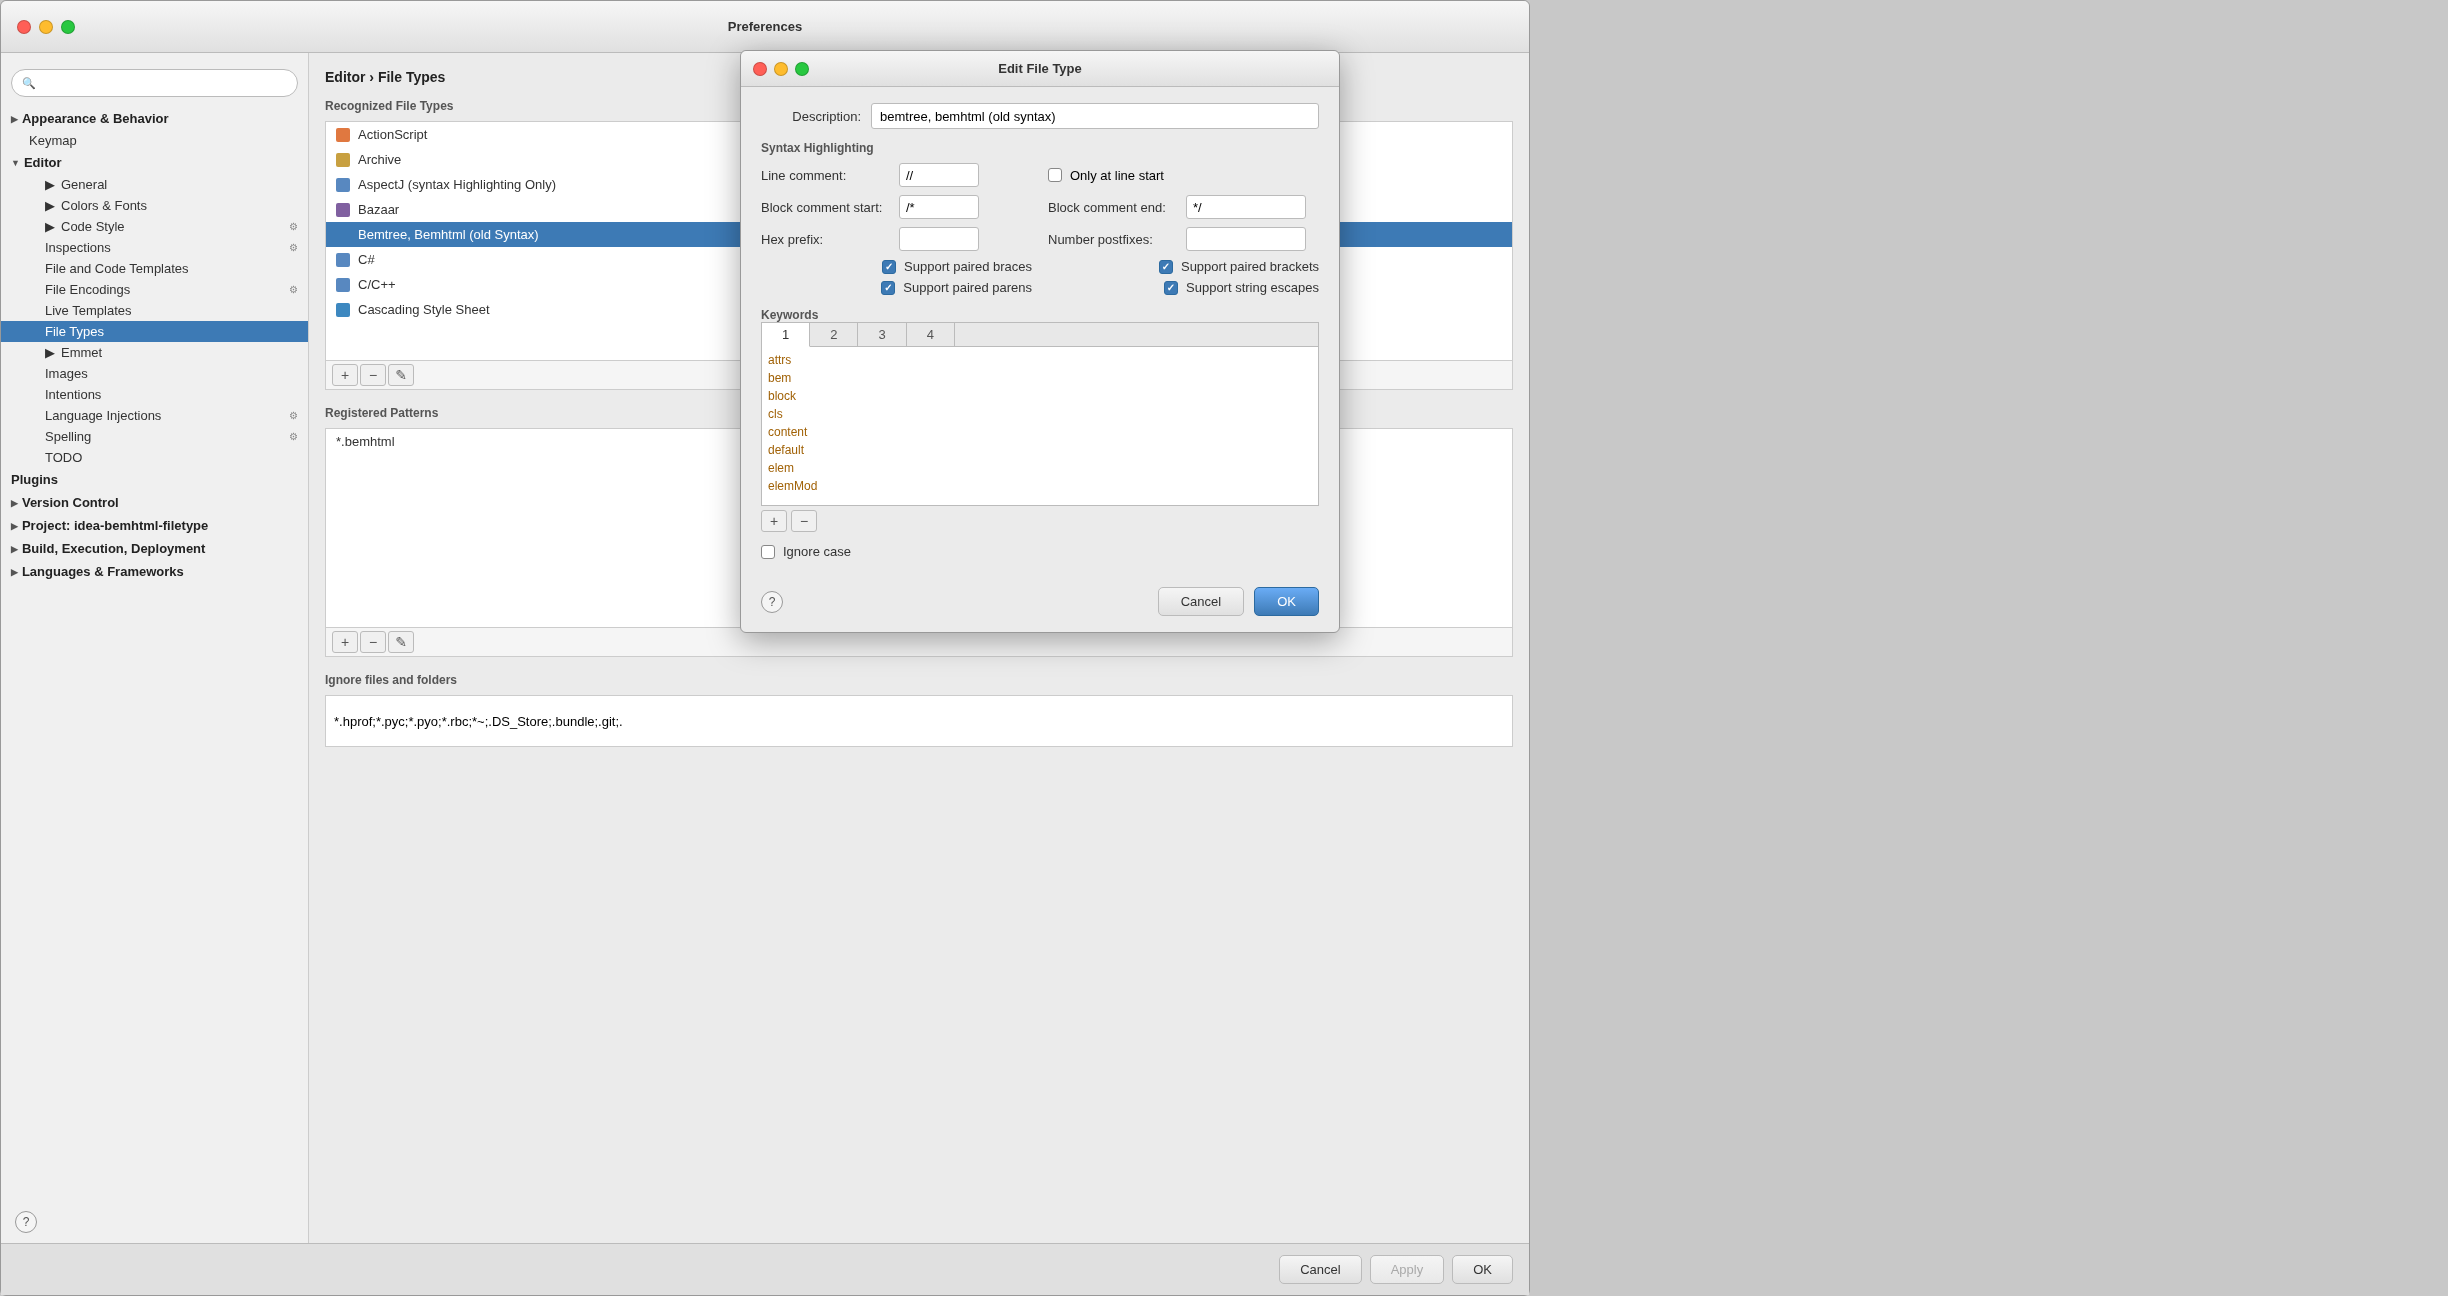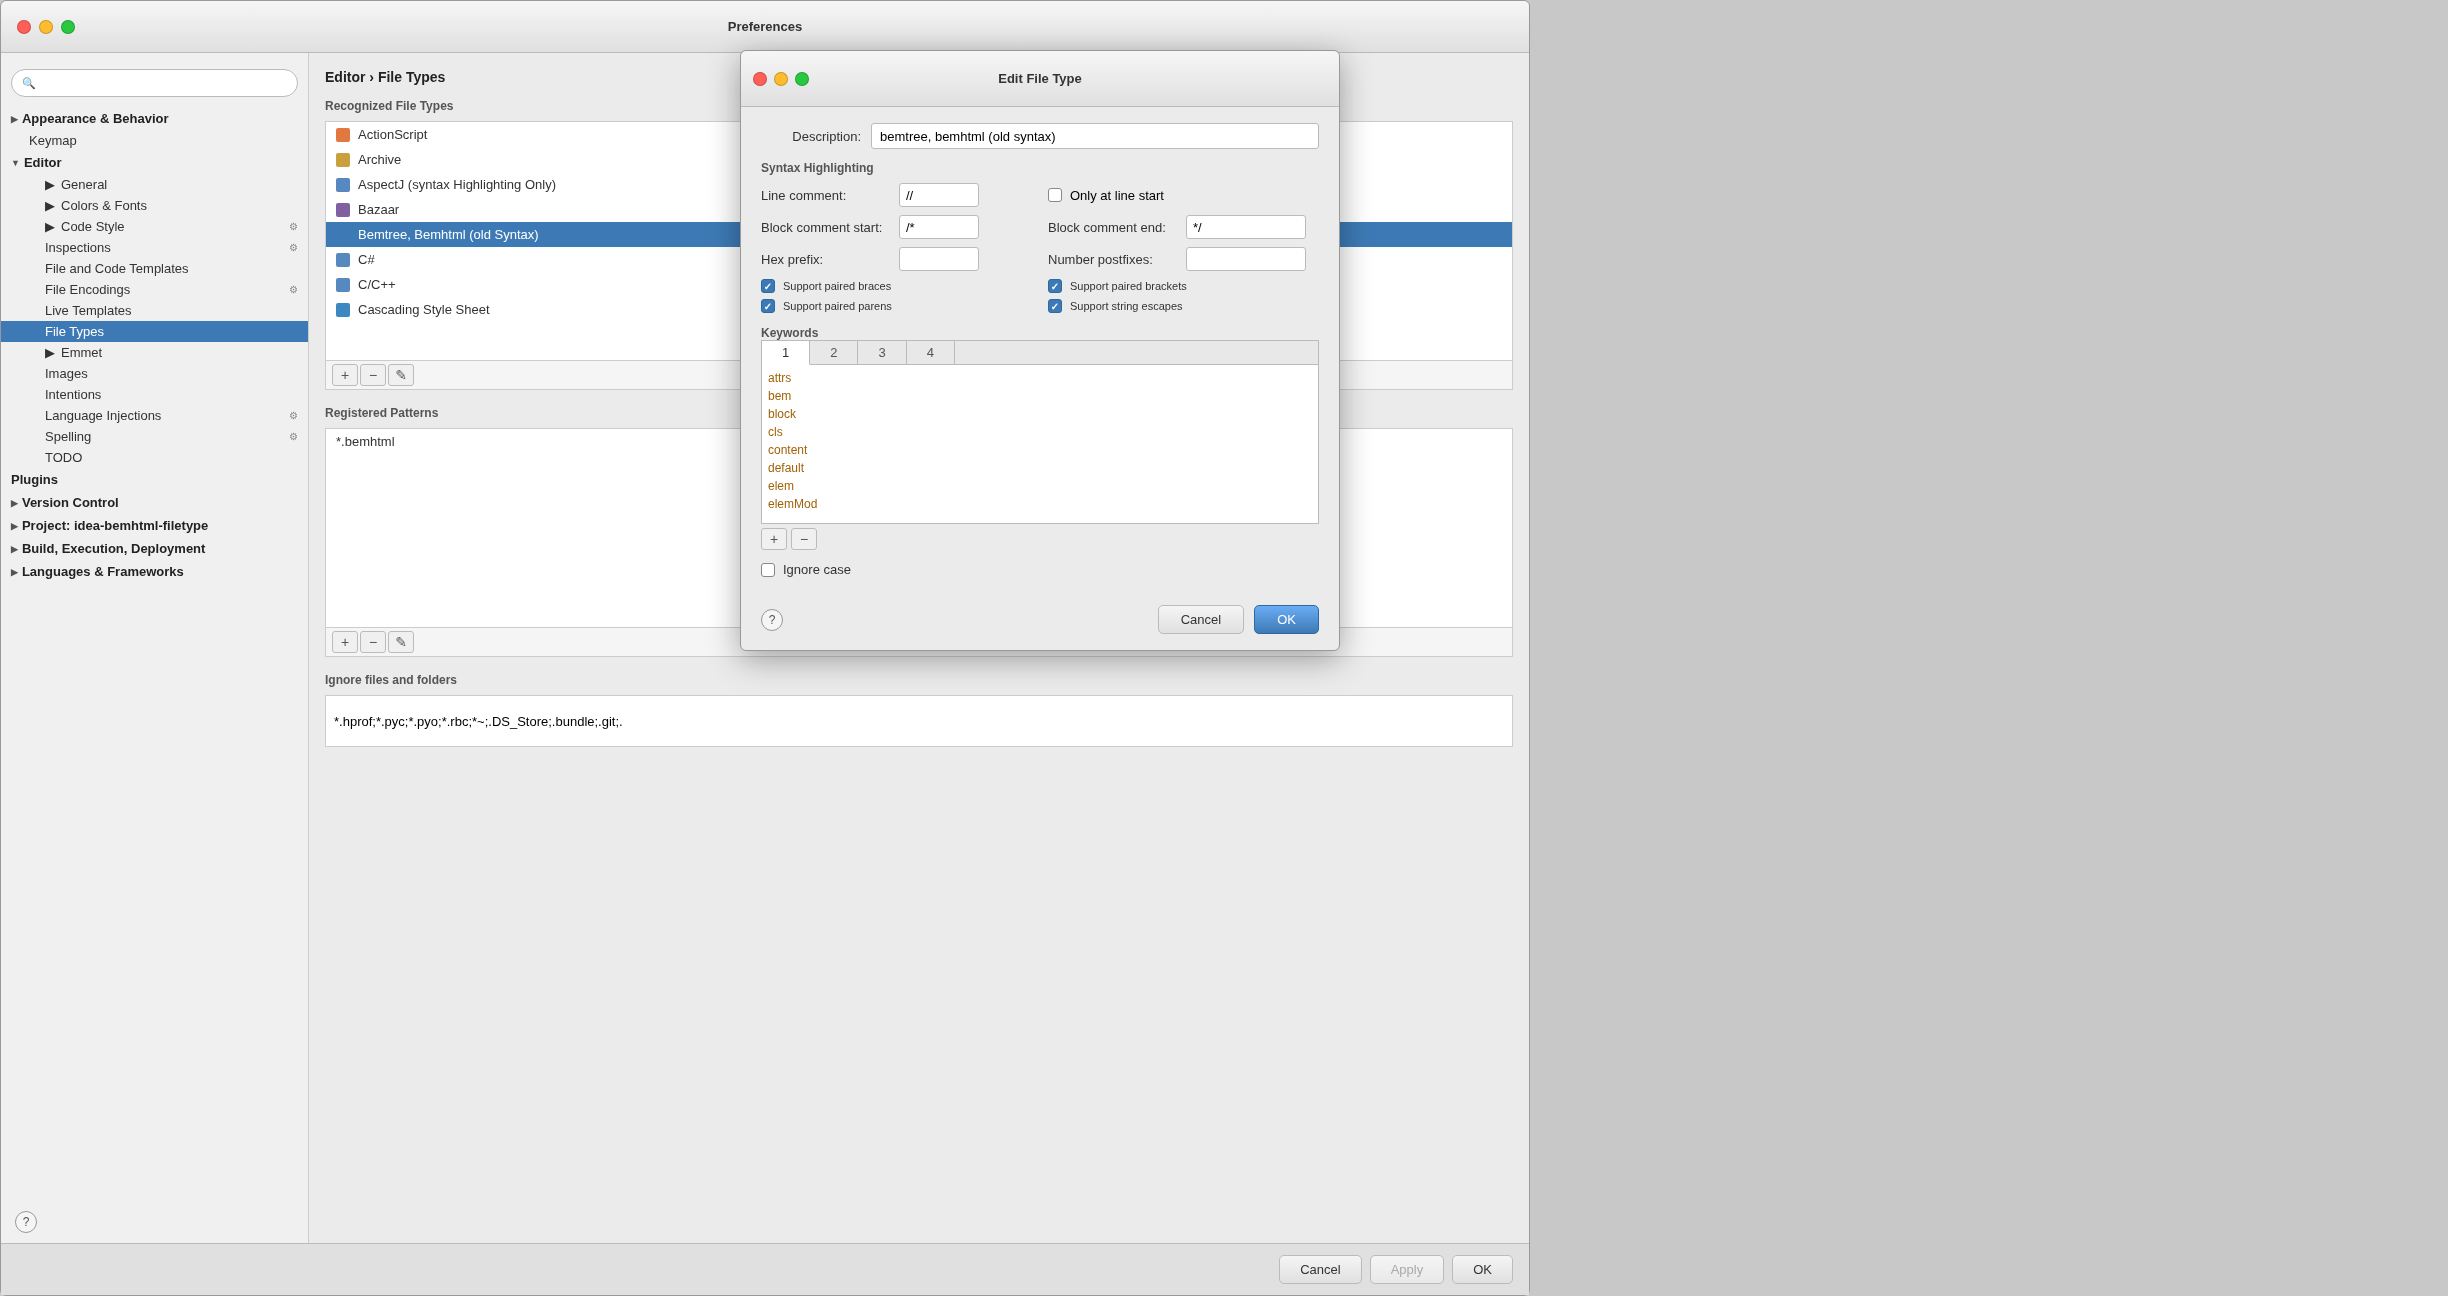--- a/index.html
+++ b/index.html
@@ -239,21 +239,21 @@
       position: absolute;
       top: 50px;
       left: 740px;
       width: 600px;
       background: #ebebeb;
       border: 1px solid #999;
       border-radius: 6px;
       box-shadow: 0 8px 32px rgba(0,0,0,0.35);
     }
     .dialog-title-bar {
-      height: 56px;
+      height: 36px;
       background: linear-gradient(180deg, #f6f6f6 0%, #e0e0e0 100%);
       border-bottom: 1px solid #bbb;
       display: flex;
       align-items: center;
       justify-content: center;
       border-radius: 6px 6px 0 0;
       position: relative;
     }
     .dialog-title-btns {
       position: absolute;
@@ -340,22 +340,23 @@
     .checkbox-grid {
       display: grid;
       grid-template-columns: 1fr 1fr;
       gap: 6px 16px;
       margin-bottom: 12px;
     }
     .checkbox-row {
       display: flex;
       align-items: center;
       gap: 8px;
-      font-size: 11px;
-      color: #333;
+      font-size: 13px;
+      color: #333;
+      justify-content: flex-end;
     }
     .cb {
       width: 14px;
       height: 14px;
       border: 1px solid #888;
       border-radius: 3px;
       background: white;
       display: flex;
       align-items: center;
       justify-content: center;

